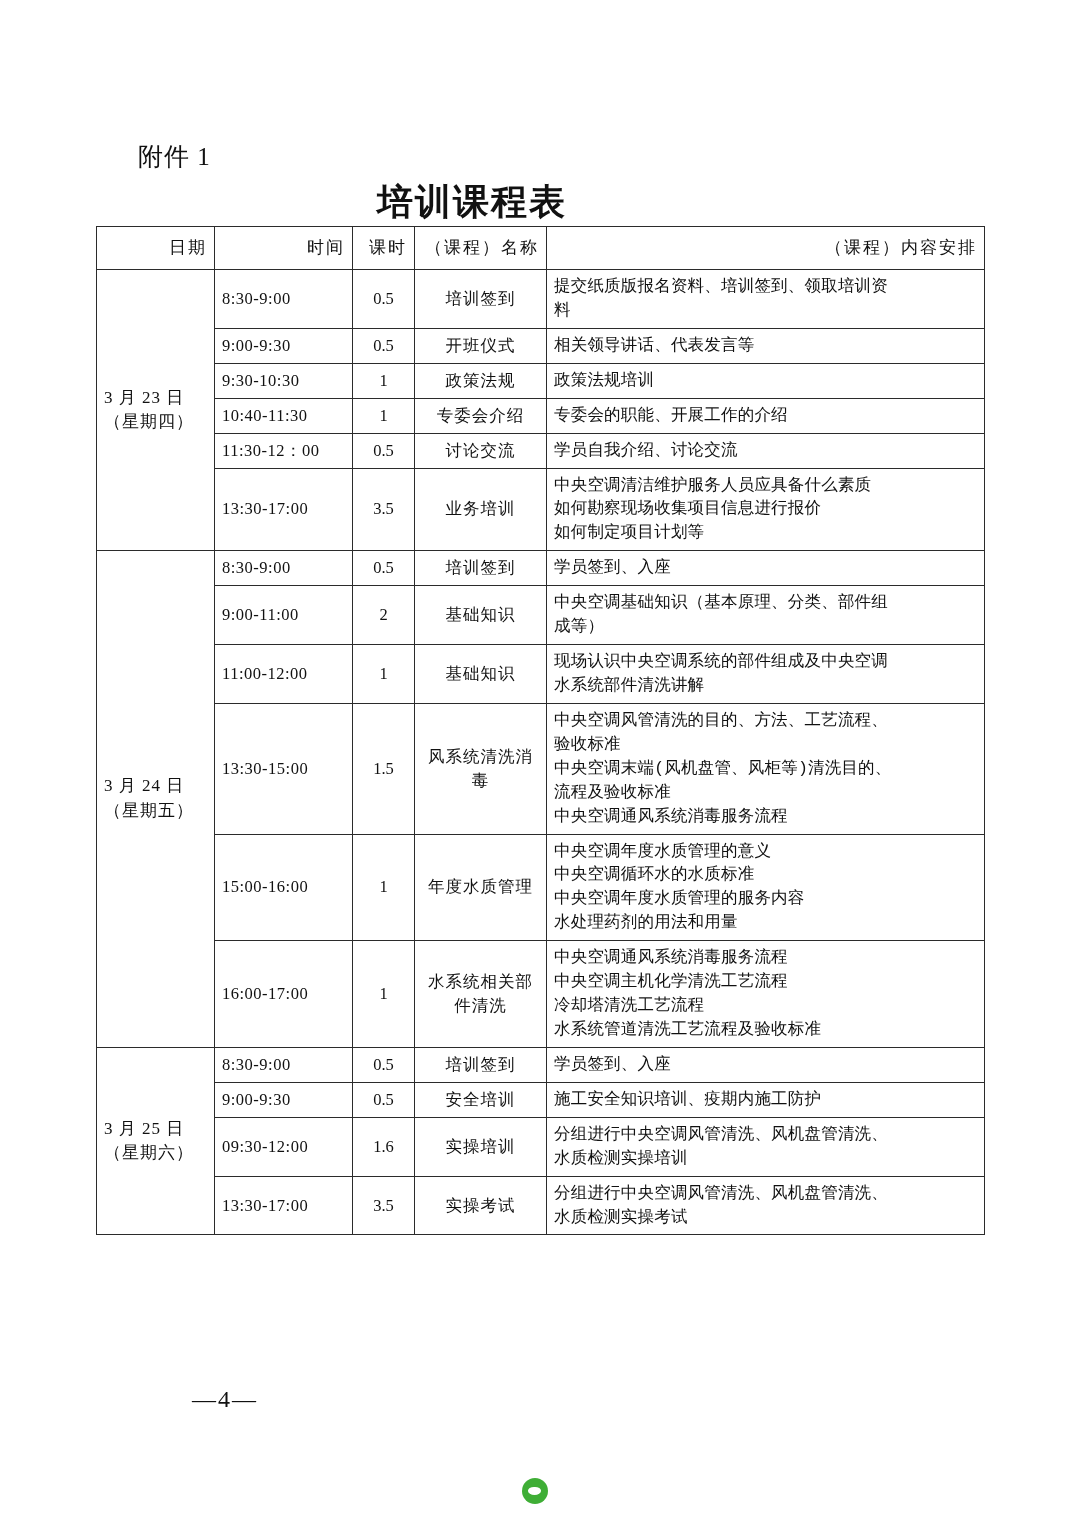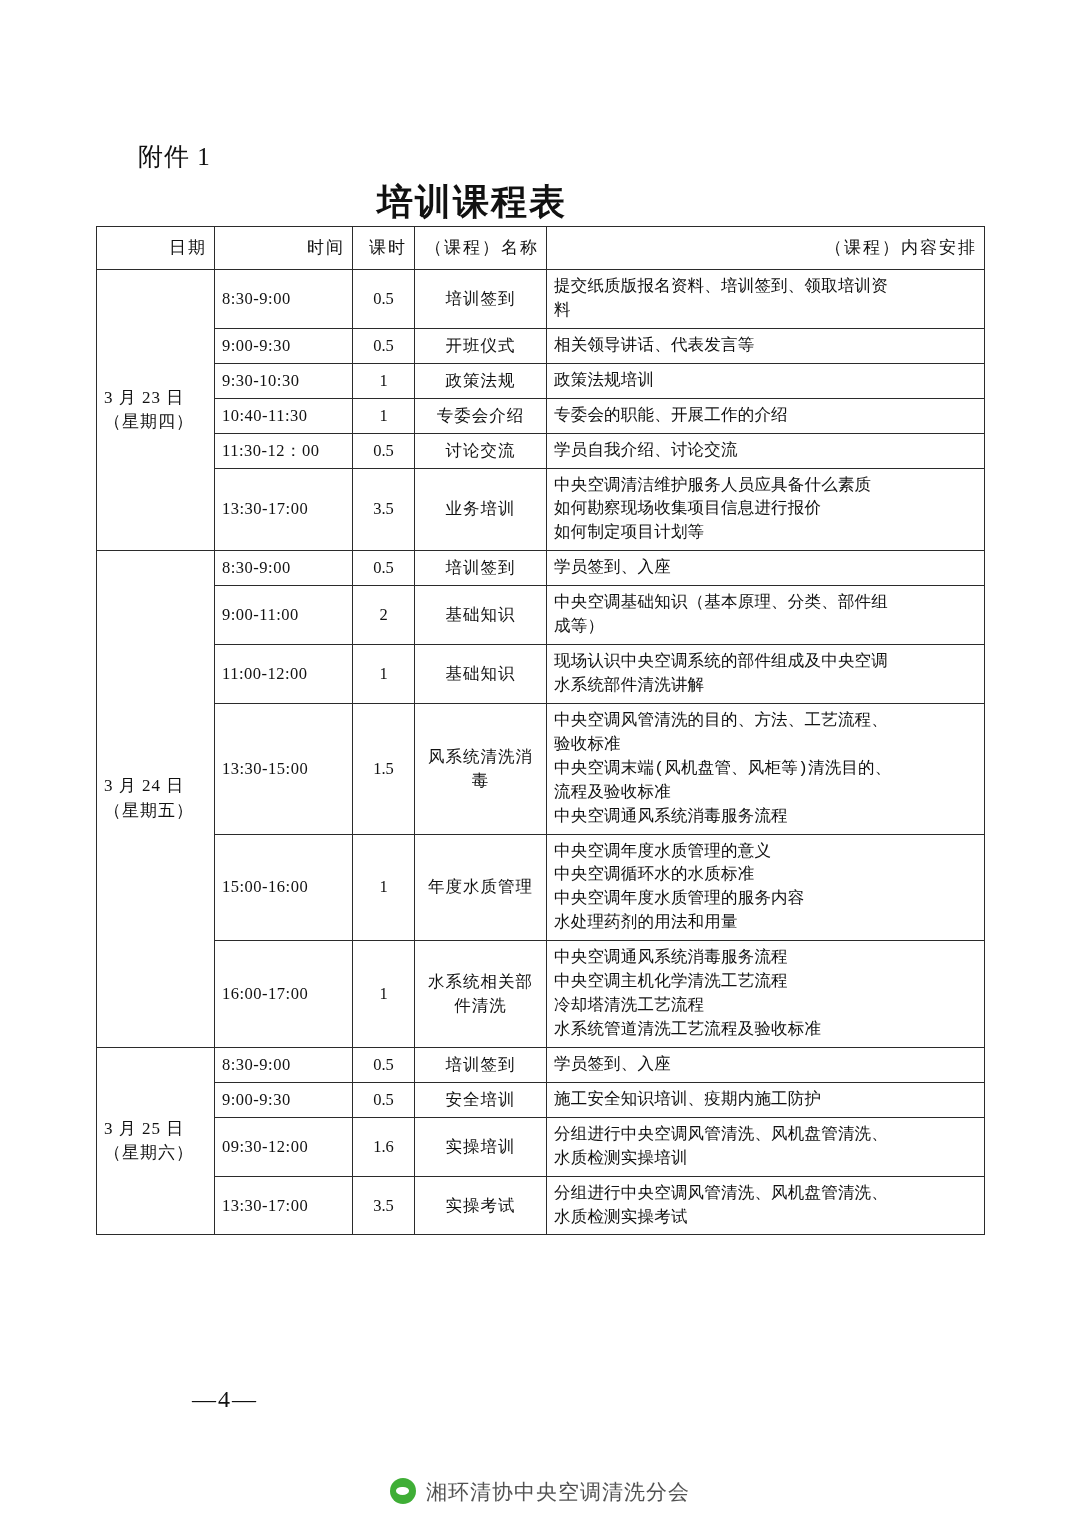--- a/index.html
+++ b/index.html
@@ -323,16 +323,16 @@
               <span class="line">水质检测实操考试</span>
             </td>
           </tr>
         </tbody>
     </table>
   </div>
 
   <div class="page-number">—4—</div>
 
   <div class="footer-brand">
-    <span class="wechat-badge"></span><span class="brand-text">湘环清协中央空调清洗分会</span>
+    <span class="wechat-badge"></span>
   </div>
 
 </div>
 
 </body></html>

